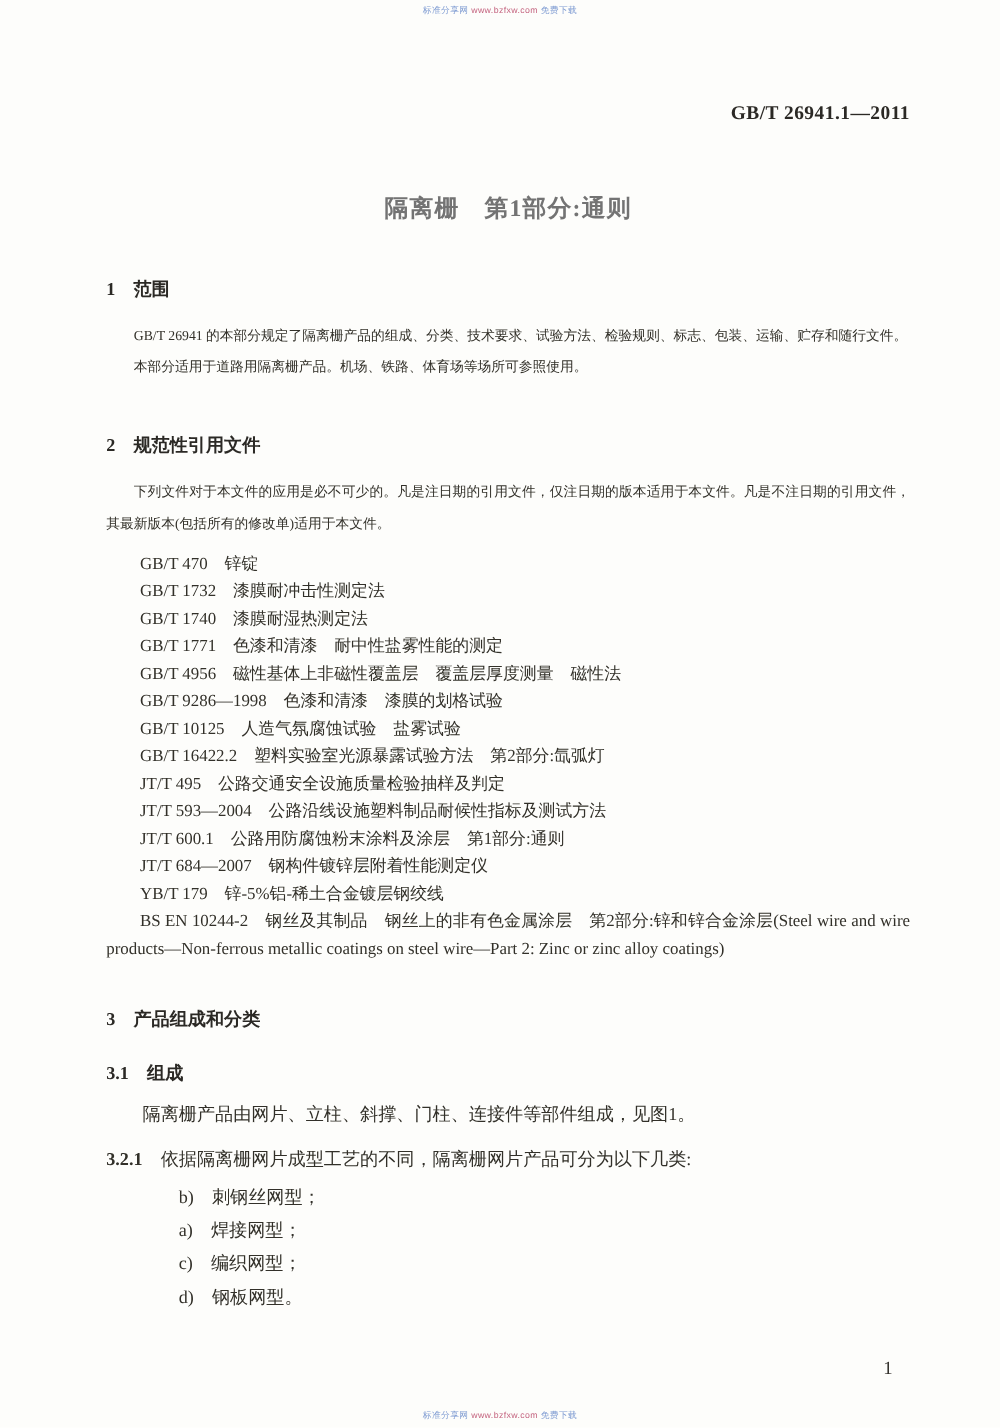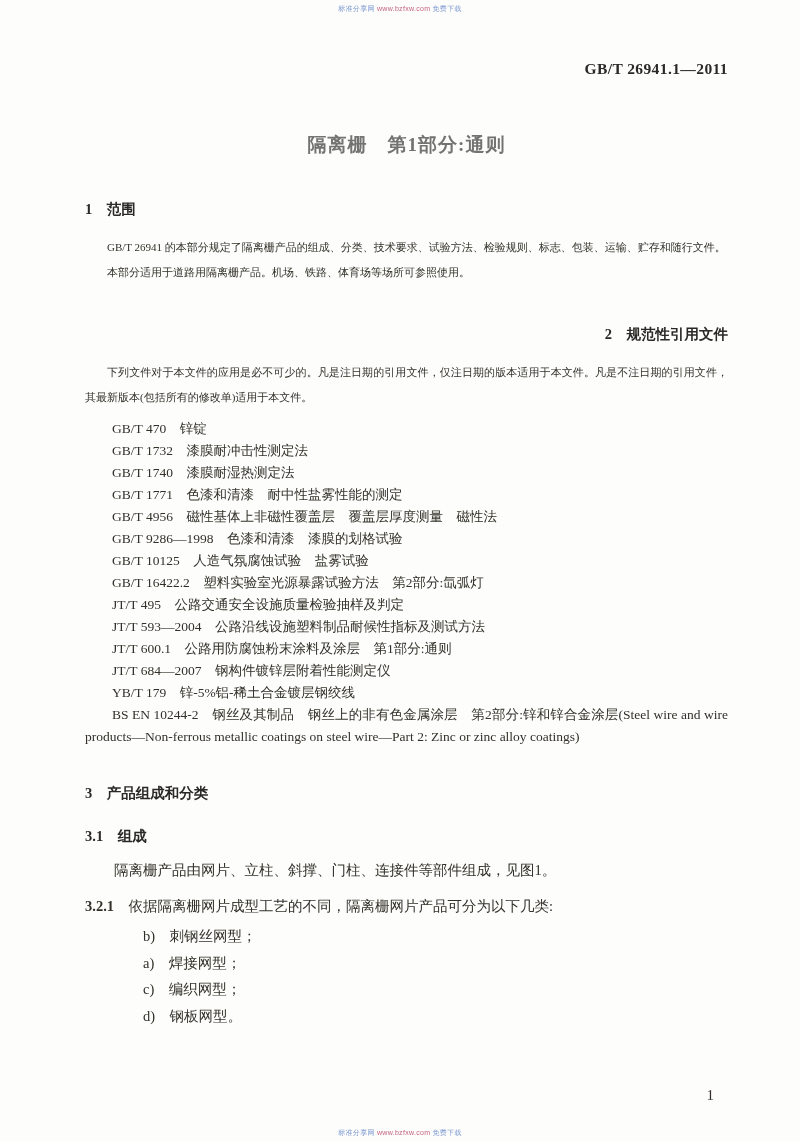--- a/index.html
+++ b/index.html
@@ -28,21 +28,21 @@
     line-height: 9px;
     font-family: "Liberation Sans", sans-serif;
     color: #7e9bd2;
     letter-spacing: 0.3px;
   }
   .watermark.top { top: 4px; }
   .watermark.bottom { bottom: 5px; }
   .watermark .mid { color: #c4637f; }
 
   .doc-number {
-    padding-top: 60px;
+    padding-top: 82px;
     text-align: right;
     font-weight: bold;
     font-size: 15.5px;
     letter-spacing: 0.4px;
     color: #2b2925;
   }
 
   .doc-title {
     margin-top: 54px;
     text-align: center;
@@ -51,21 +51,21 @@
     letter-spacing: 1px;
     color: #737373;
   }
 
   .sec-heading {
     margin-top: 42px;
     font-weight: bold;
     font-size: 14.5px;
     color: #2b2925;
   }
-  .sec-heading.s2 { margin-top: 40px; text-align: right; }
+  .sec-heading.s2 { margin-top: 40px; }
   .sec-heading.s3 { margin-top: 36px; }
 
   .sub-heading {
     margin-top: 24px;
     font-weight: bold;
     font-size: 14.5px;
     color: #2b2925;
   }
   .sub-heading.s32 { margin-top: 16px; }
 

